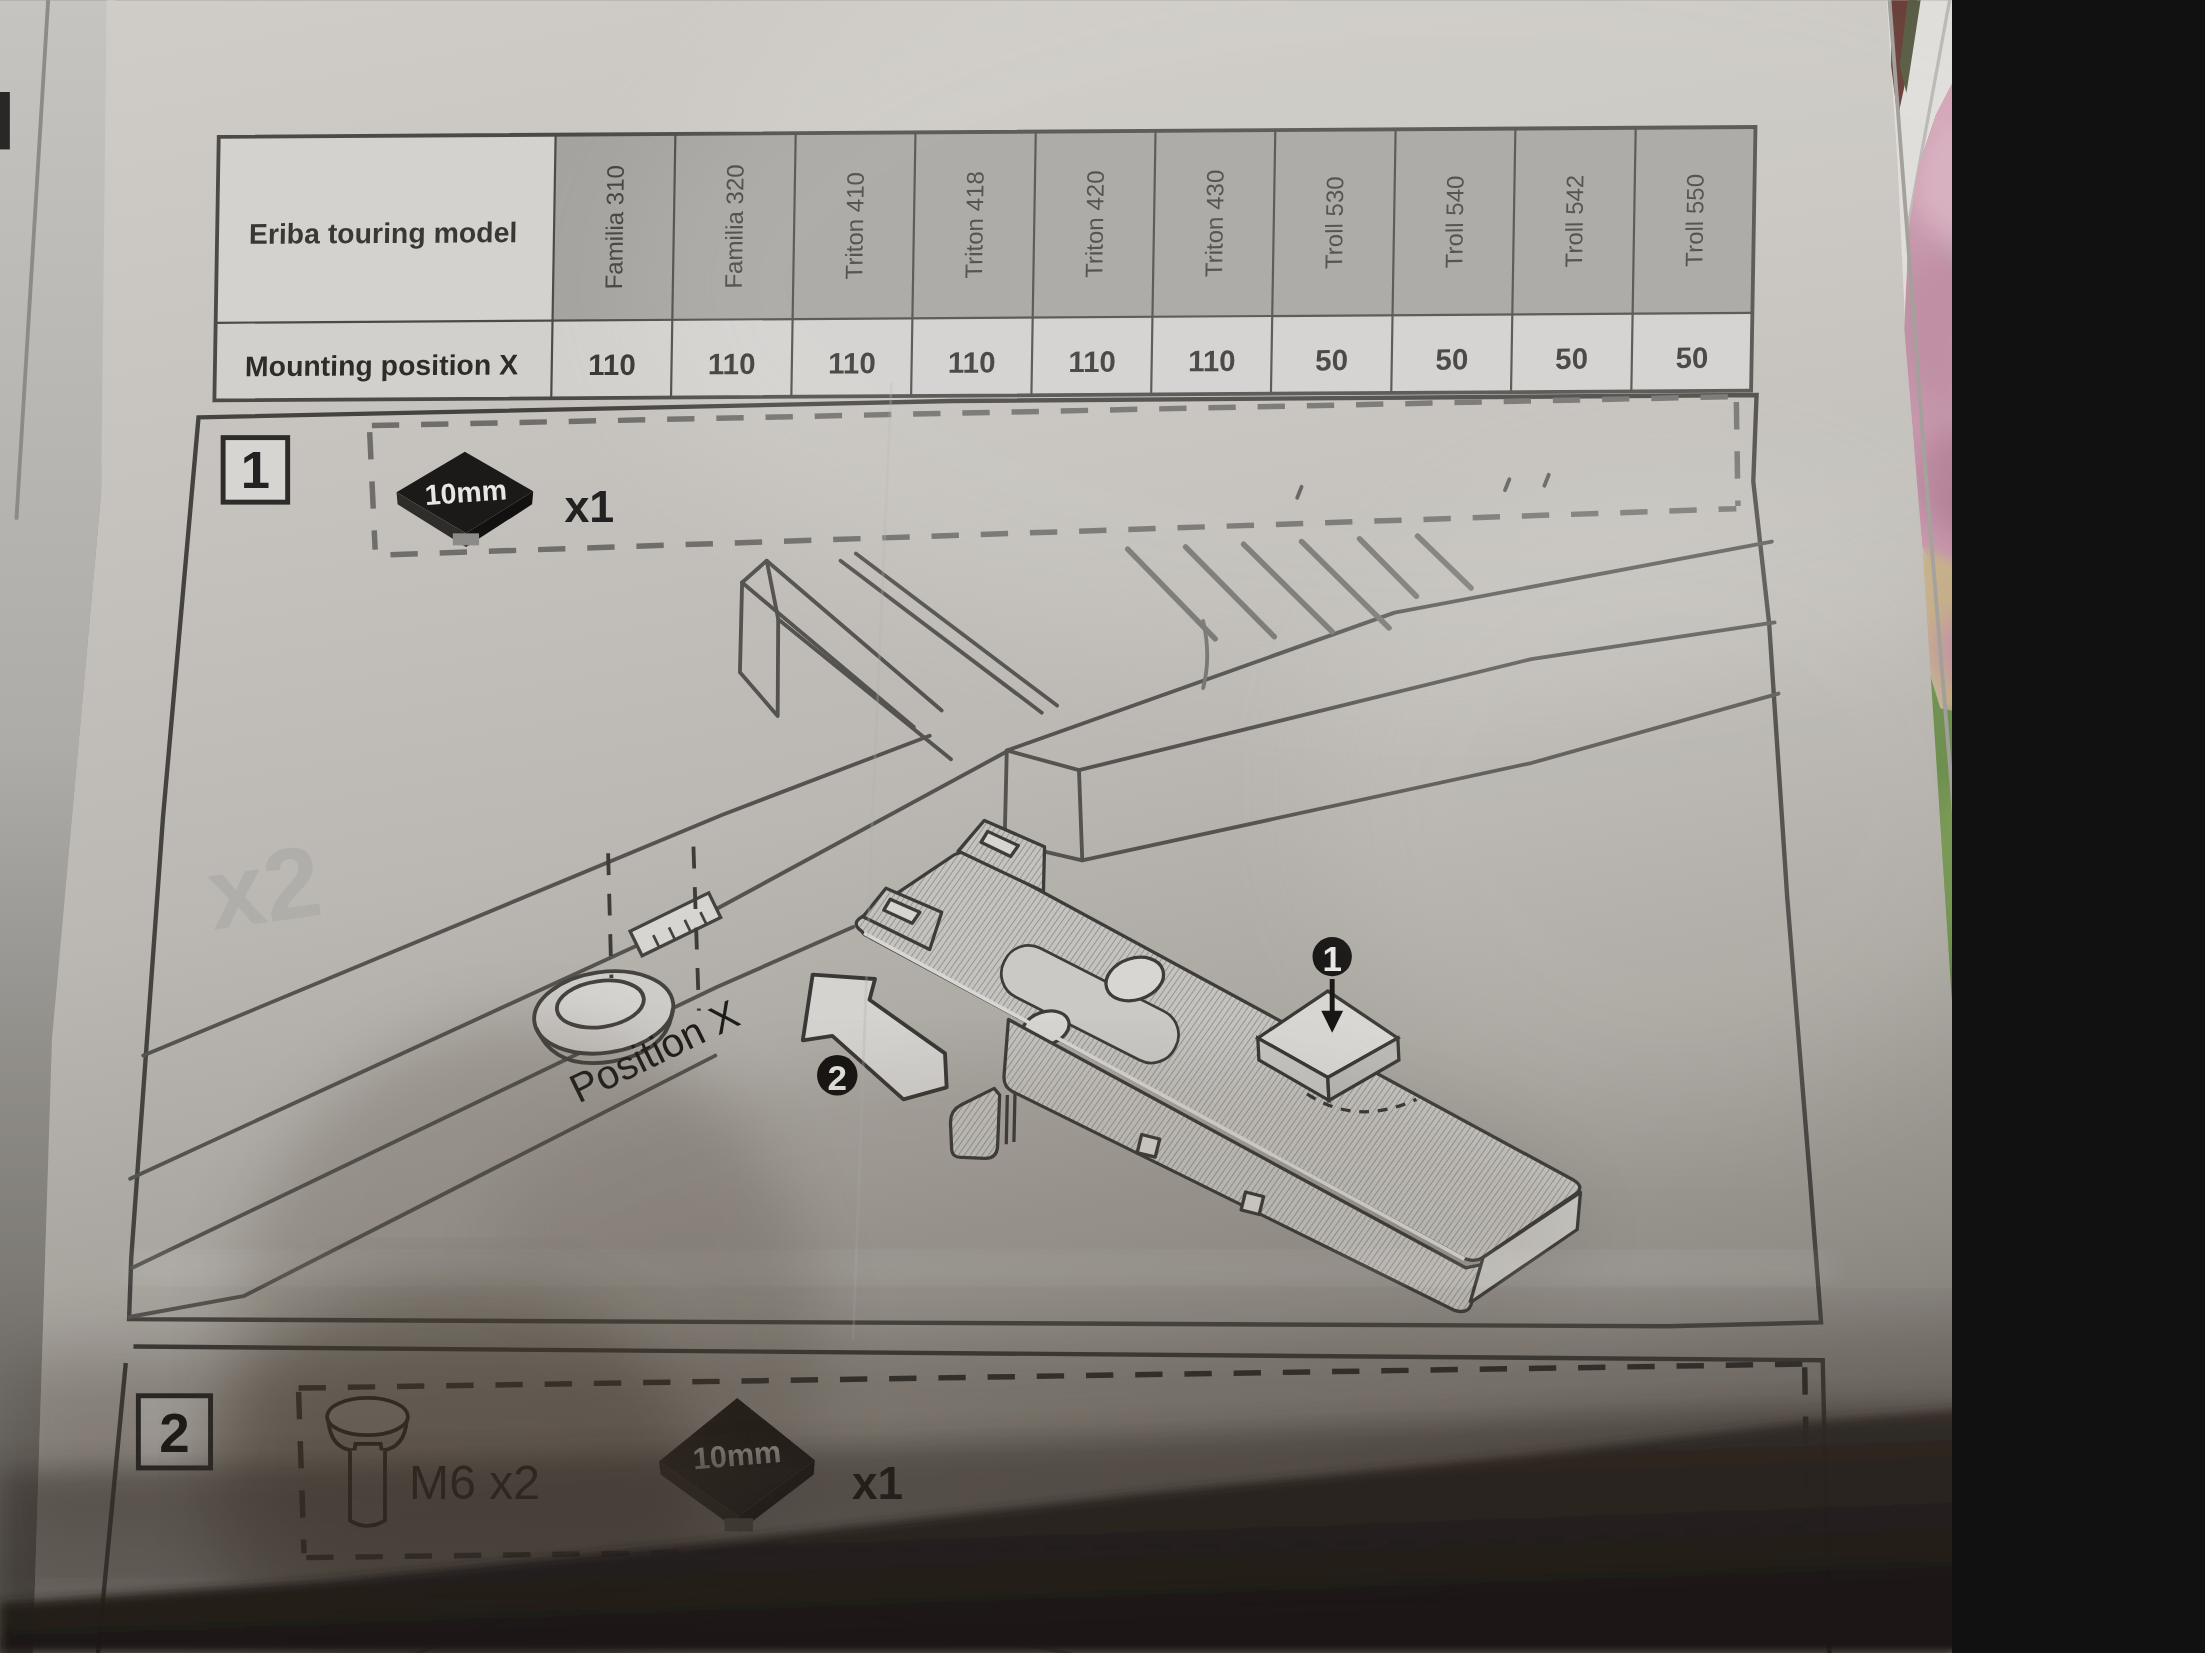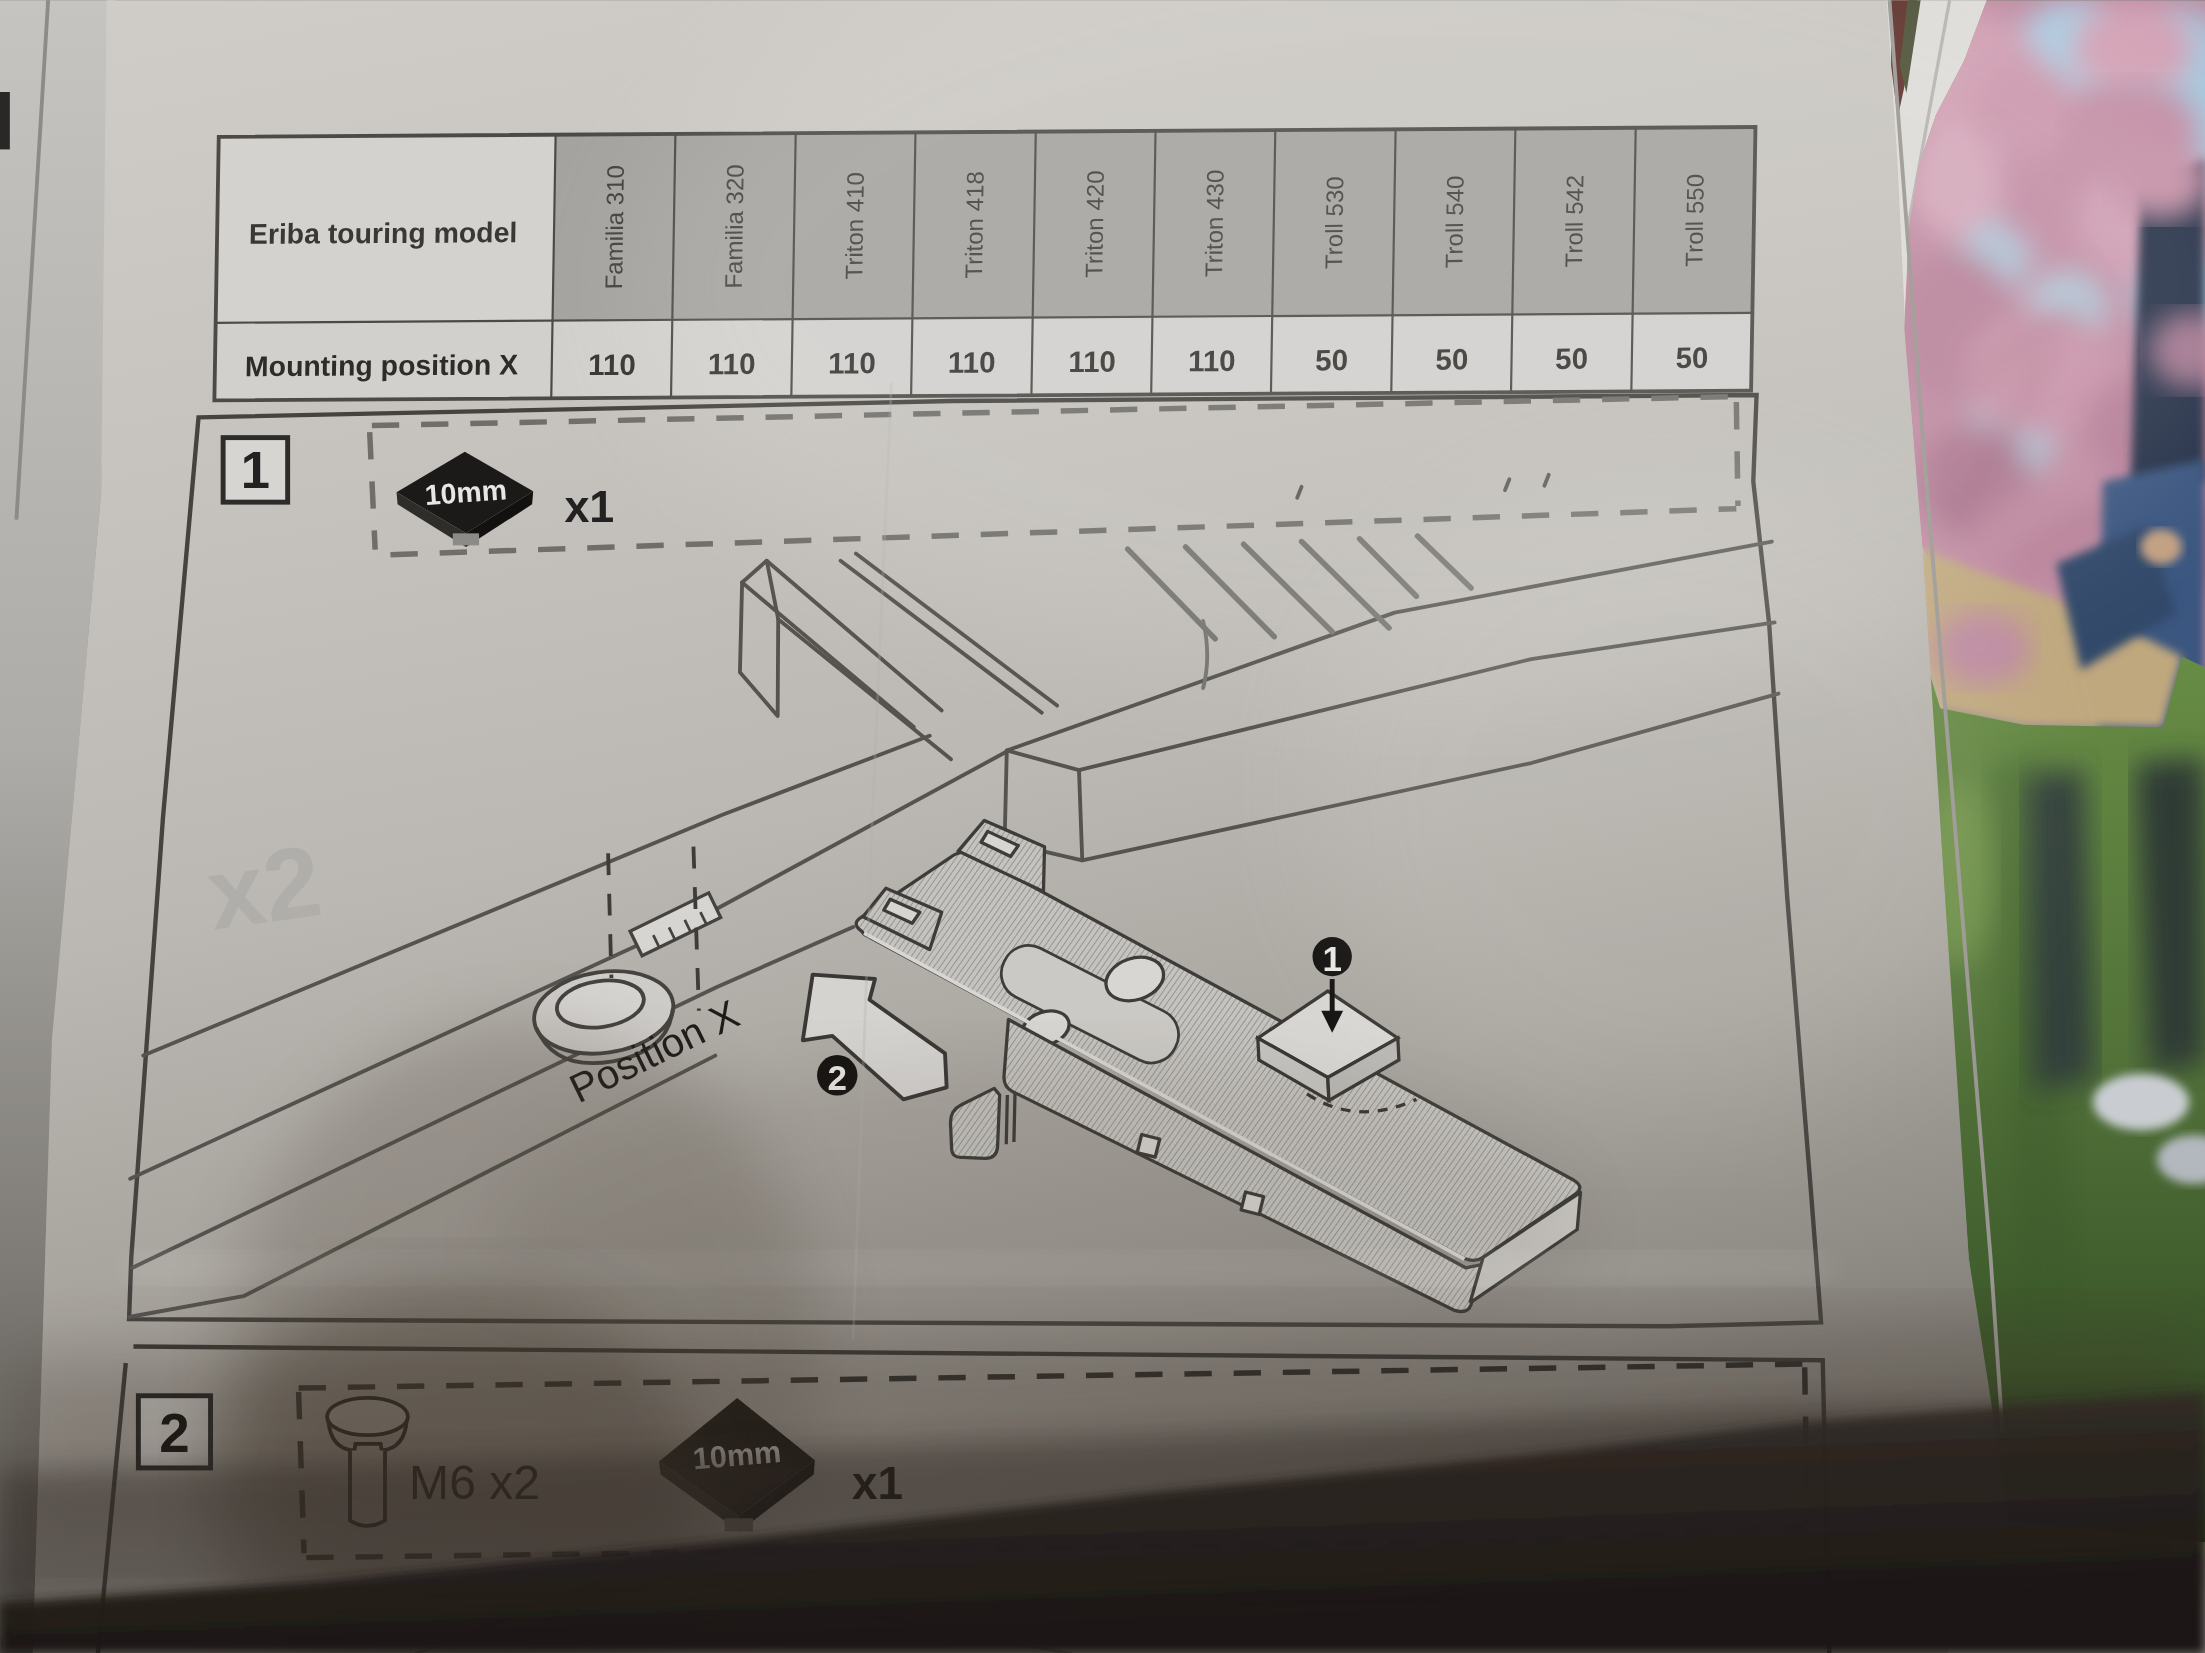--- a/index.html
+++ b/index.html
@@ -1,16 +1,16 @@
 <!DOCTYPE html>
 <html style="font-size:8.8px"><head>
 <meta charset="utf-8">
 <style>
   html,body{margin:0;padding:0;background:#111;}
-  .scene{position:relative;width:2205px;height:1654px;overflow:hidden;
+  .scene{position:relative;width:1952px;height:1654px;overflow:hidden;
     font-family:"Liberation Sans",sans-serif;}
   svg{display:block;}
 </style>
 </head>
 <body>
 <div class="scene">
 <svg width="2205" height="1654" viewBox="0 0 4032 3024">
 <defs>
   <linearGradient id="gPaper" x1="0" y1="0" x2="0.22" y2="1">
     <stop offset="0" stop-color="#d0cdc8"></stop>

